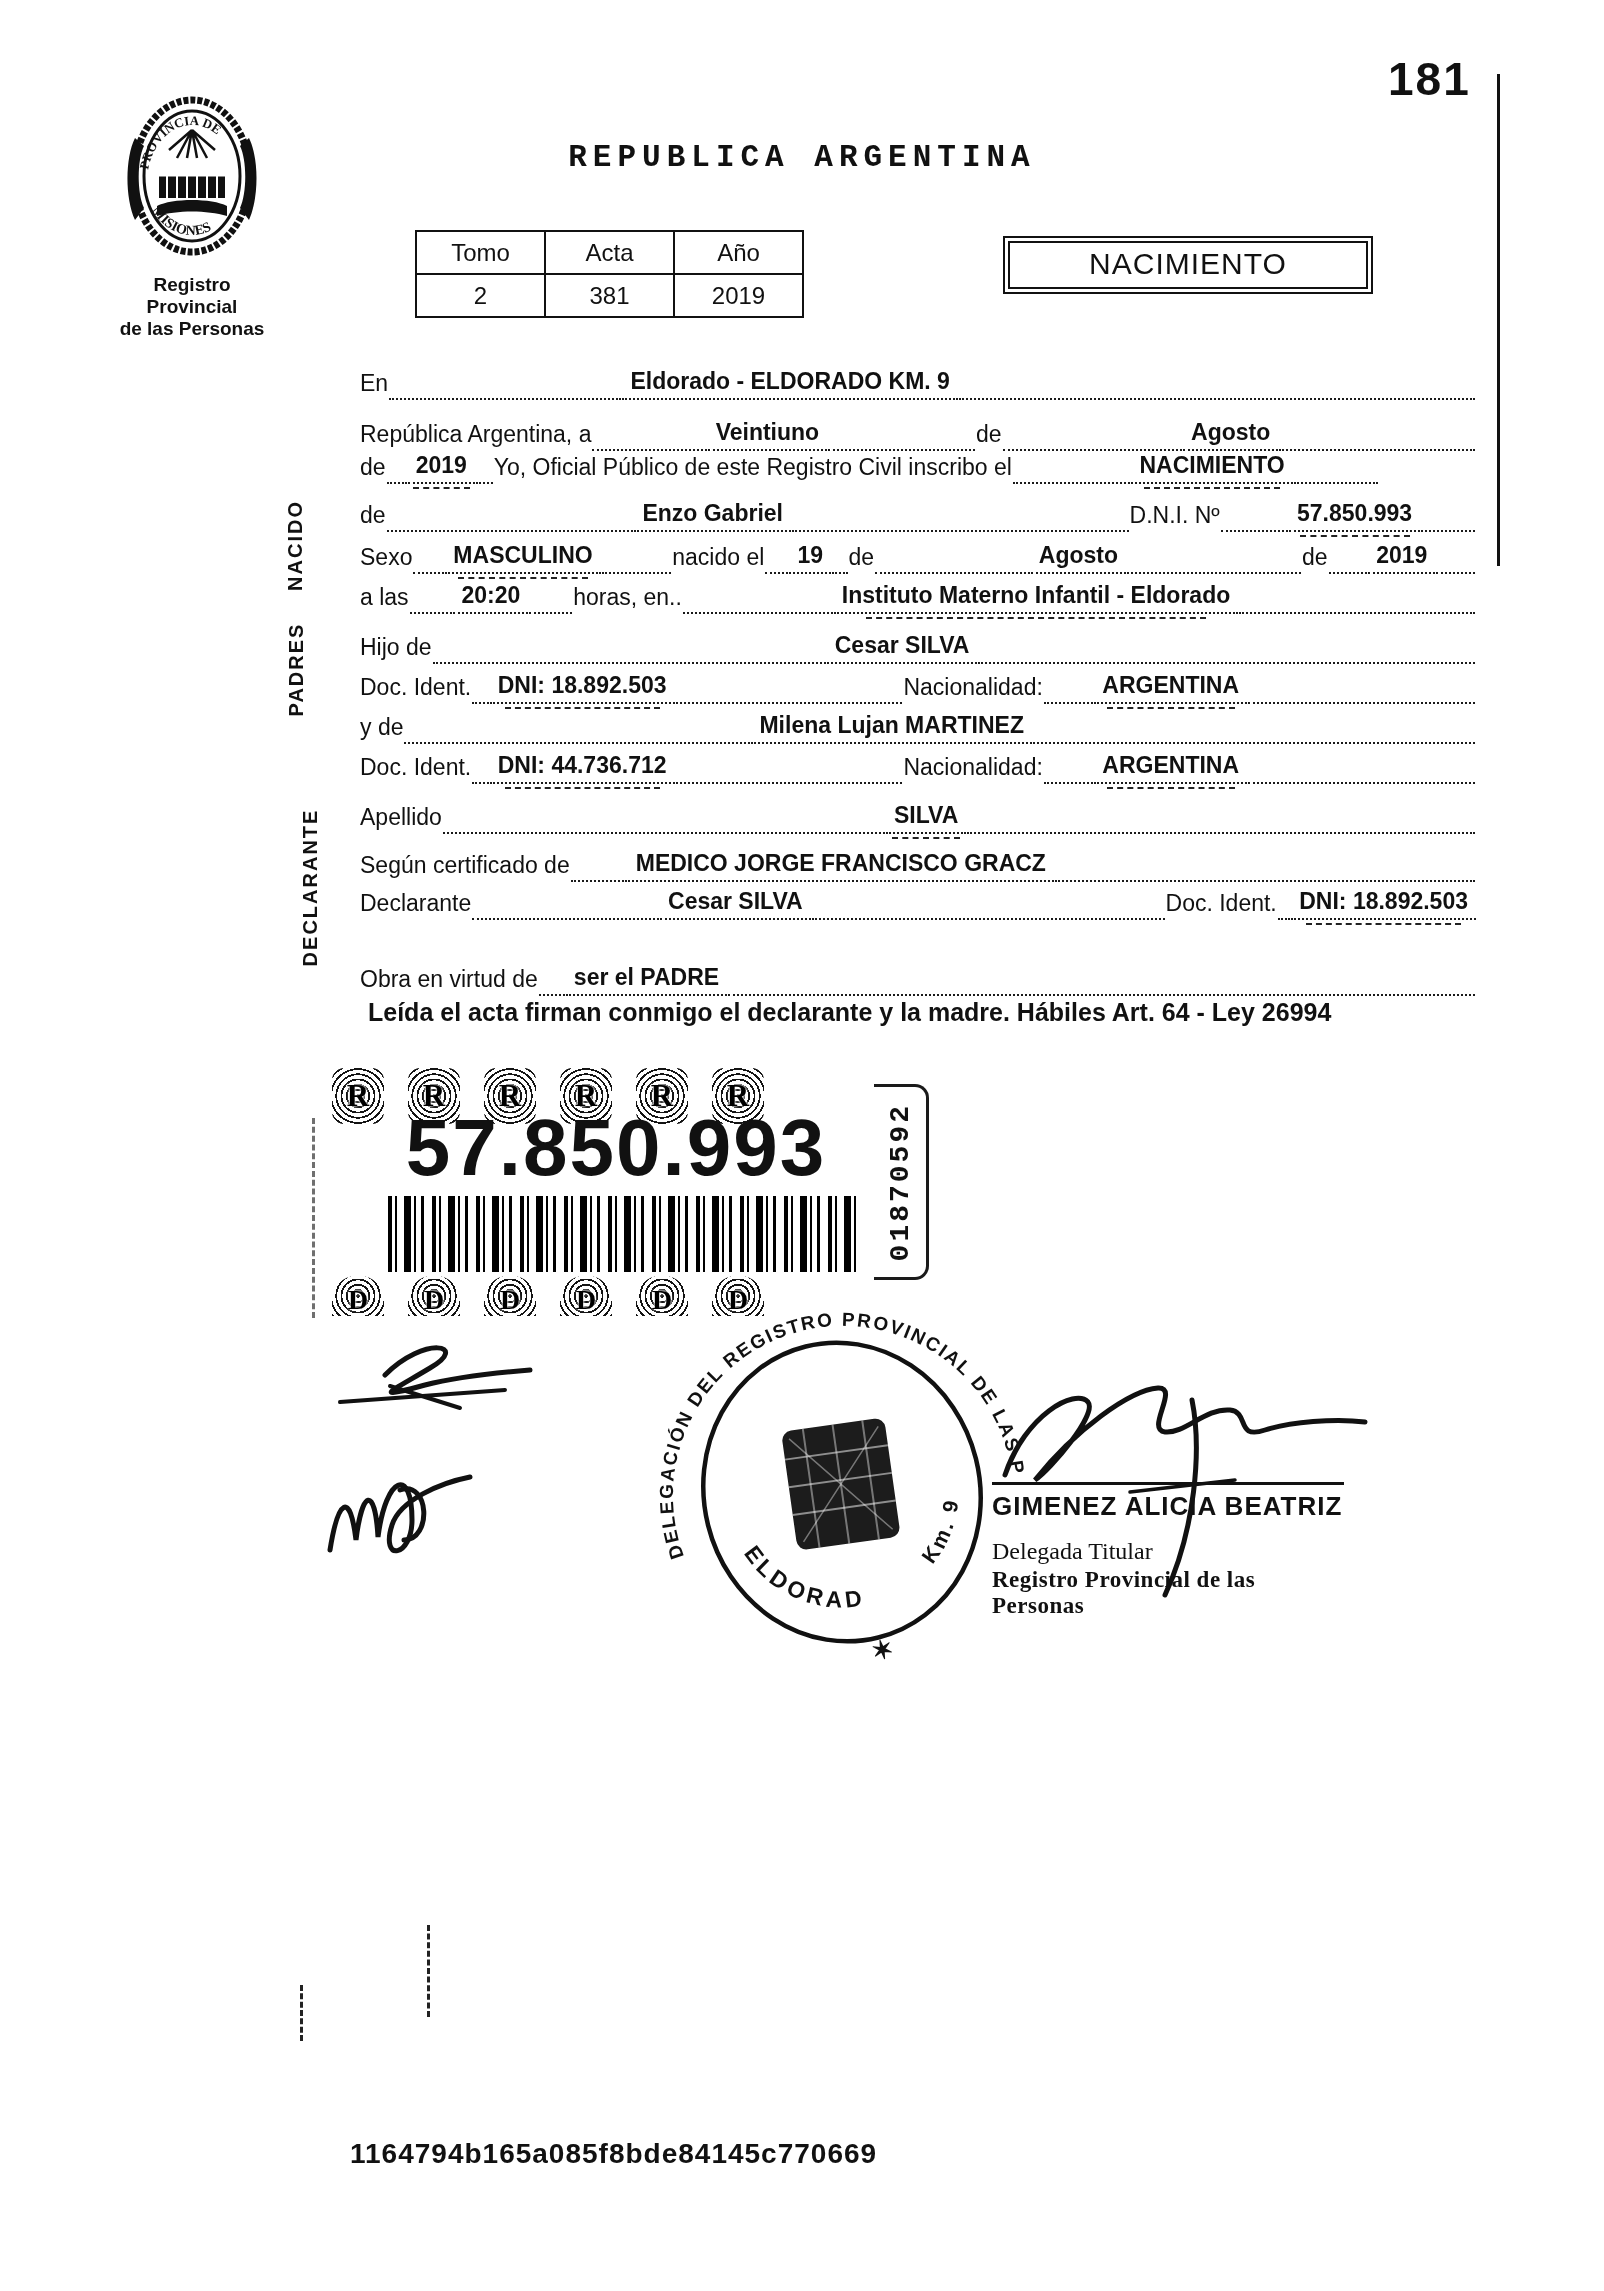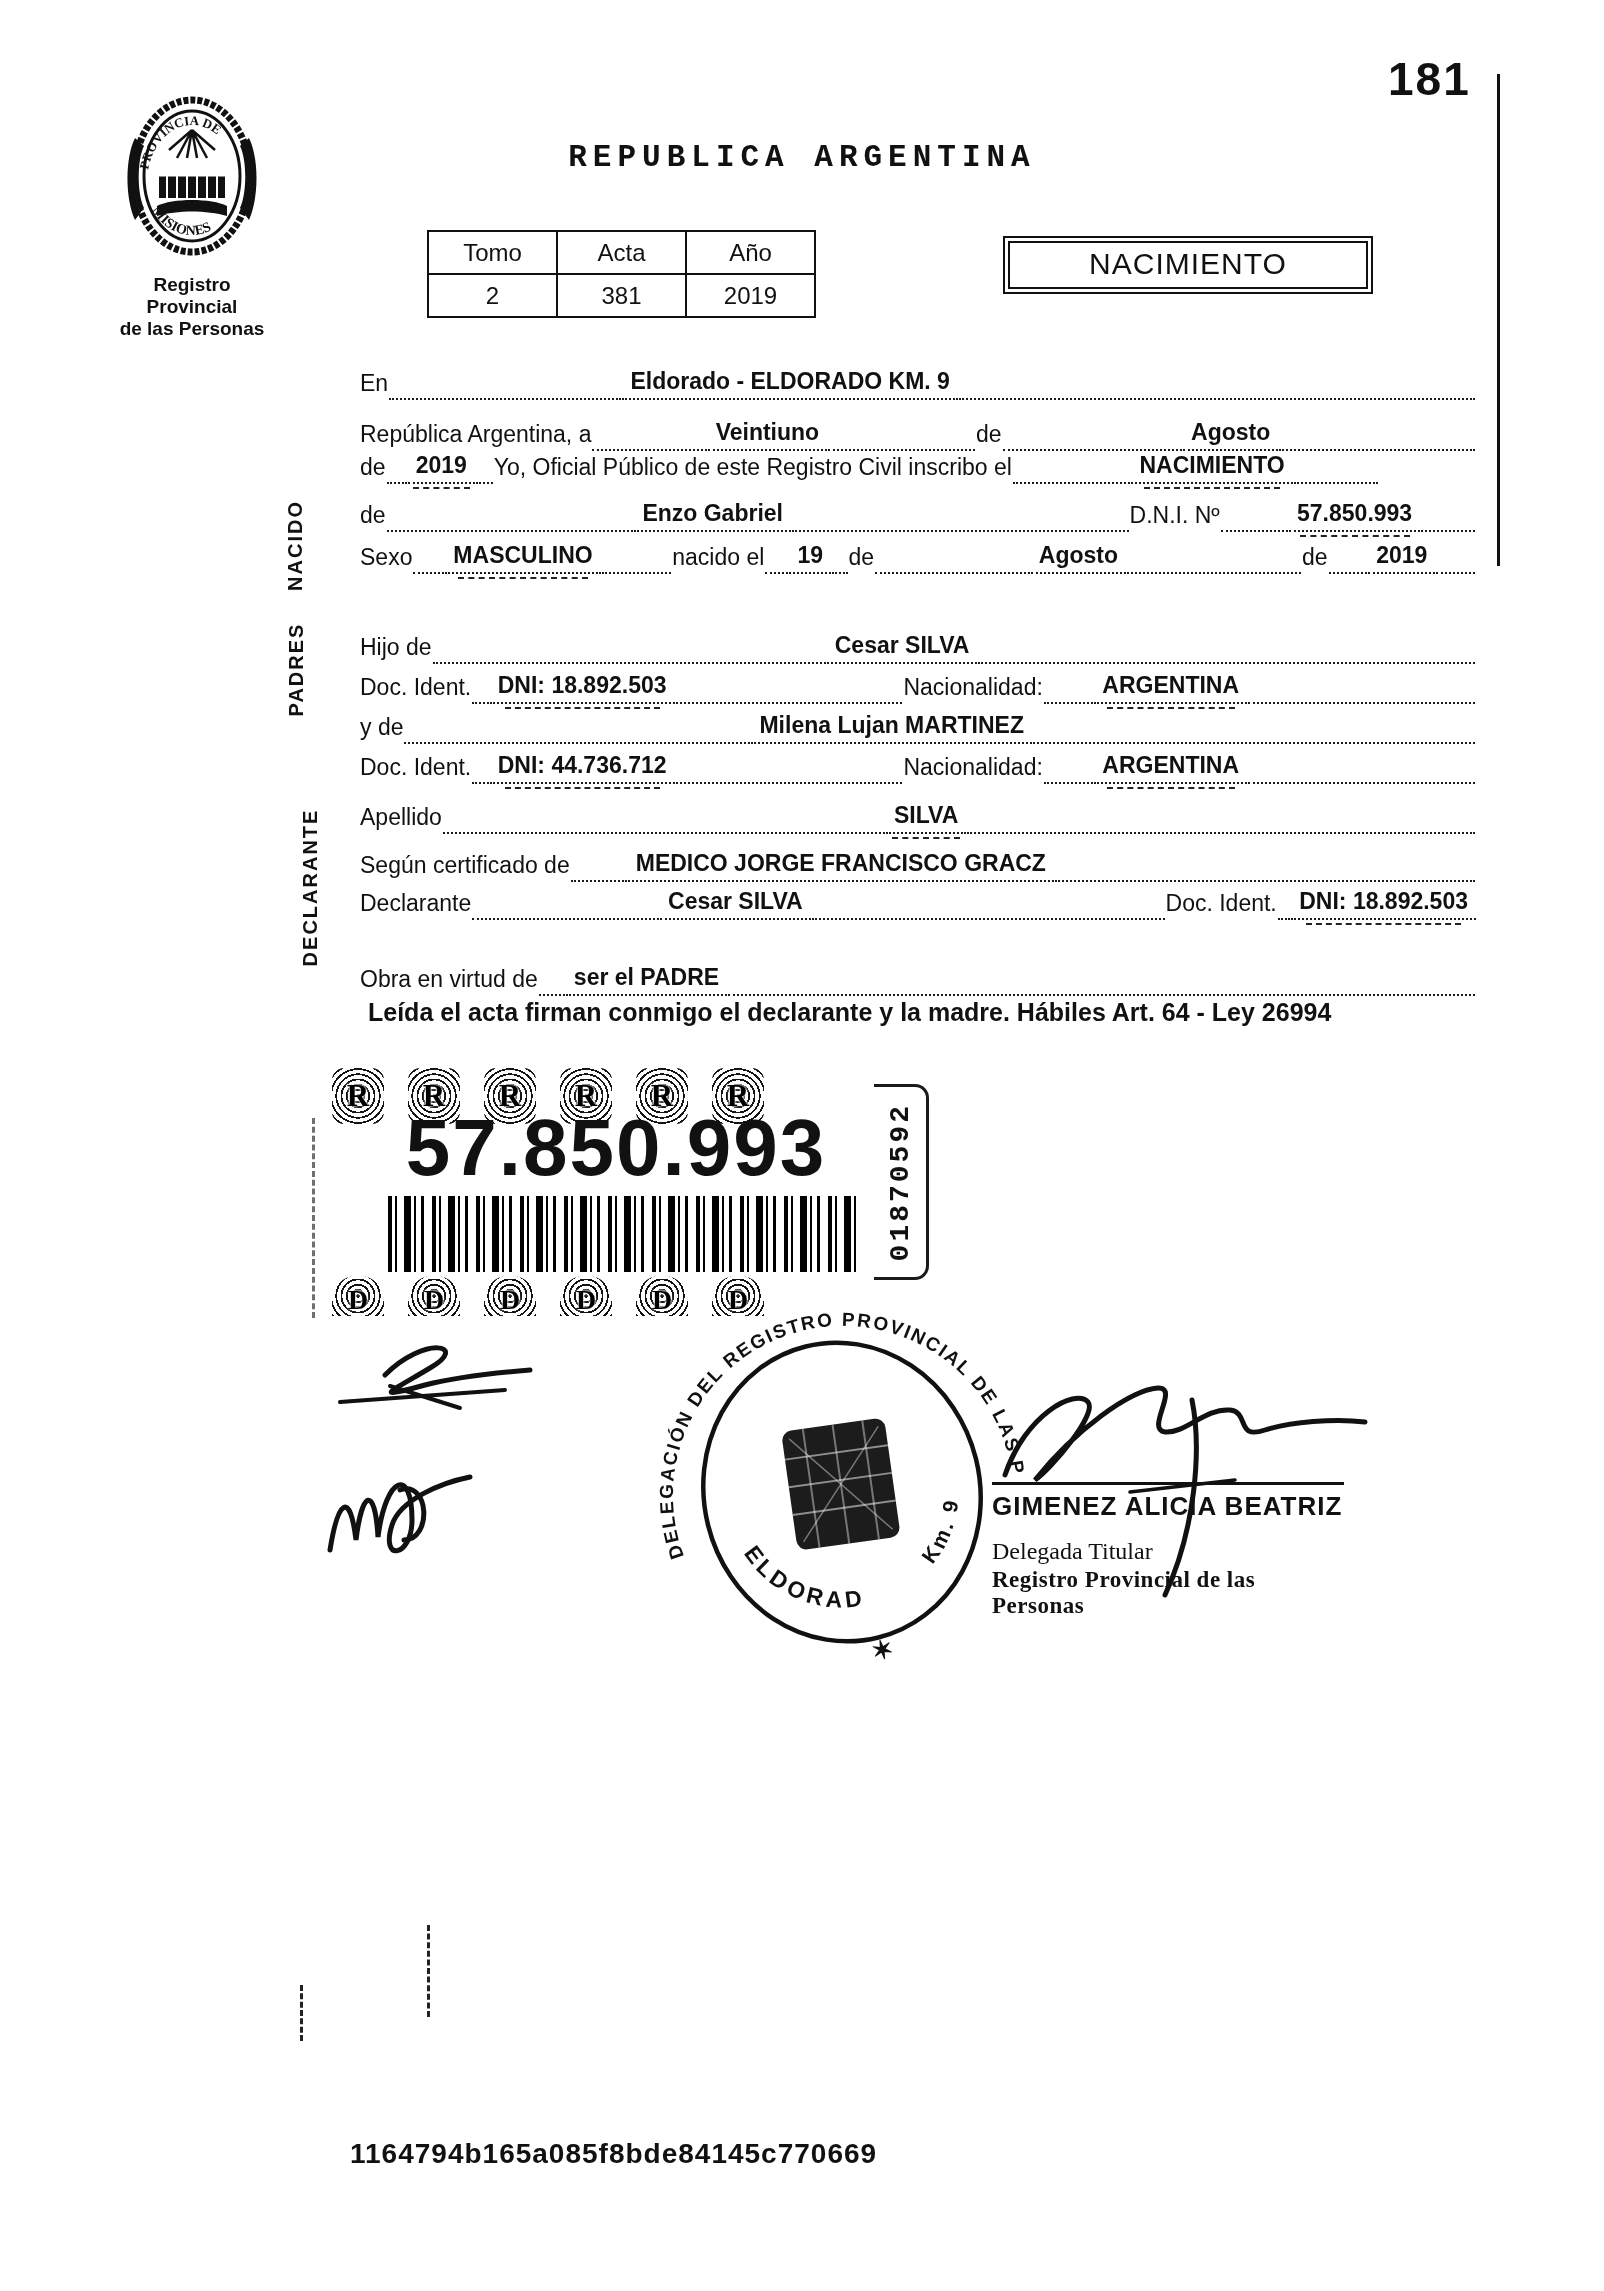--- a/index.html
+++ b/index.html
@@ -8,21 +8,21 @@
 
   
   .pagenum{position:absolute;left:1388px;top:52px;font-size:46px;font-weight:700;letter-spacing:2px;}
   .edge-line{position:absolute;left:1497px;top:74px;width:3px;height:492px;background:#111;}
   .title{position:absolute;left:0;top:140px;width:1604px;text-align:center;
          font-family:"Liberation Mono",monospace;font-weight:700;font-size:31px;letter-spacing:6px;}
   .seal-wrap{position:absolute;left:112px;top:88px;width:160px;text-align:center;}
   .seal-caption{font-size:19px;font-weight:700;line-height:1.15;margin-top:4px;}
 
   
-  .reg-table{position:absolute;left:427px;top:230px;border-collapse:collapse;}
+  .reg-table{position:absolute;left:415px;top:230px;border-collapse:collapse;}
   .reg-table td{border:2.5px solid #111;width:127px;height:41px;text-align:center;
                 font-size:24px;padding:0;}
   .reg-table .hd{font-weight:400;}
   .reg-table .vl{font-weight:400;}
 
   
   .nac-box{position:absolute;left:1003px;top:236px;width:360px;border:2px solid #111;padding:3px;}
   .nac-box-inner{border:2.5px solid #111;text-align:center;font-size:30px;letter-spacing:1px;
                  padding:4px 0 6px 0;font-weight:500;}
 
@@ -192,20 +192,30 @@
     <span class="lab">de</span>
     <span class="lead" style="flex-grow:0.4;"></span>
     <span class="val">Agosto</span>
     <span class="lead" style="flex-grow:0.45;"></span>
     <span class="lab">de</span>
     <span class="lead" style="flex-grow:0.1;"></span>
     <span class="val">2019</span>
     <span class="lead" style="flex-grow:0.1;"></span>
   </div>
 
+  <div class="frow" style="top:574px;">
+    <span class="lab">a las</span>
+    <span class="lead" style="flex-grow:0.1;"></span>
+    <span class="val">20:20</span>
+    <span class="lead" style="flex-grow:0.1;"></span>
+    <span class="lab">horas, en..</span>
+    <span class="lead" style="flex-grow:0.35;"></span>
+    <span class="val u2">Instituto Materno Infantil - Eldorado</span>
+    <span class="lead" style="flex-grow:0.55;"></span>
+  </div>
 
   <div class="frow" style="top:624px;">
     <span class="lab">Hijo de</span>
     <span class="lead" style="flex-grow:0.95;"></span>
     <span class="val">Cesar SILVA</span>
     <span class="lead" style="flex-grow:1.2;"></span>
   </div>
 
   <div class="frow" style="top:664px;">
     <span class="lab">Doc. Ident.</span>

